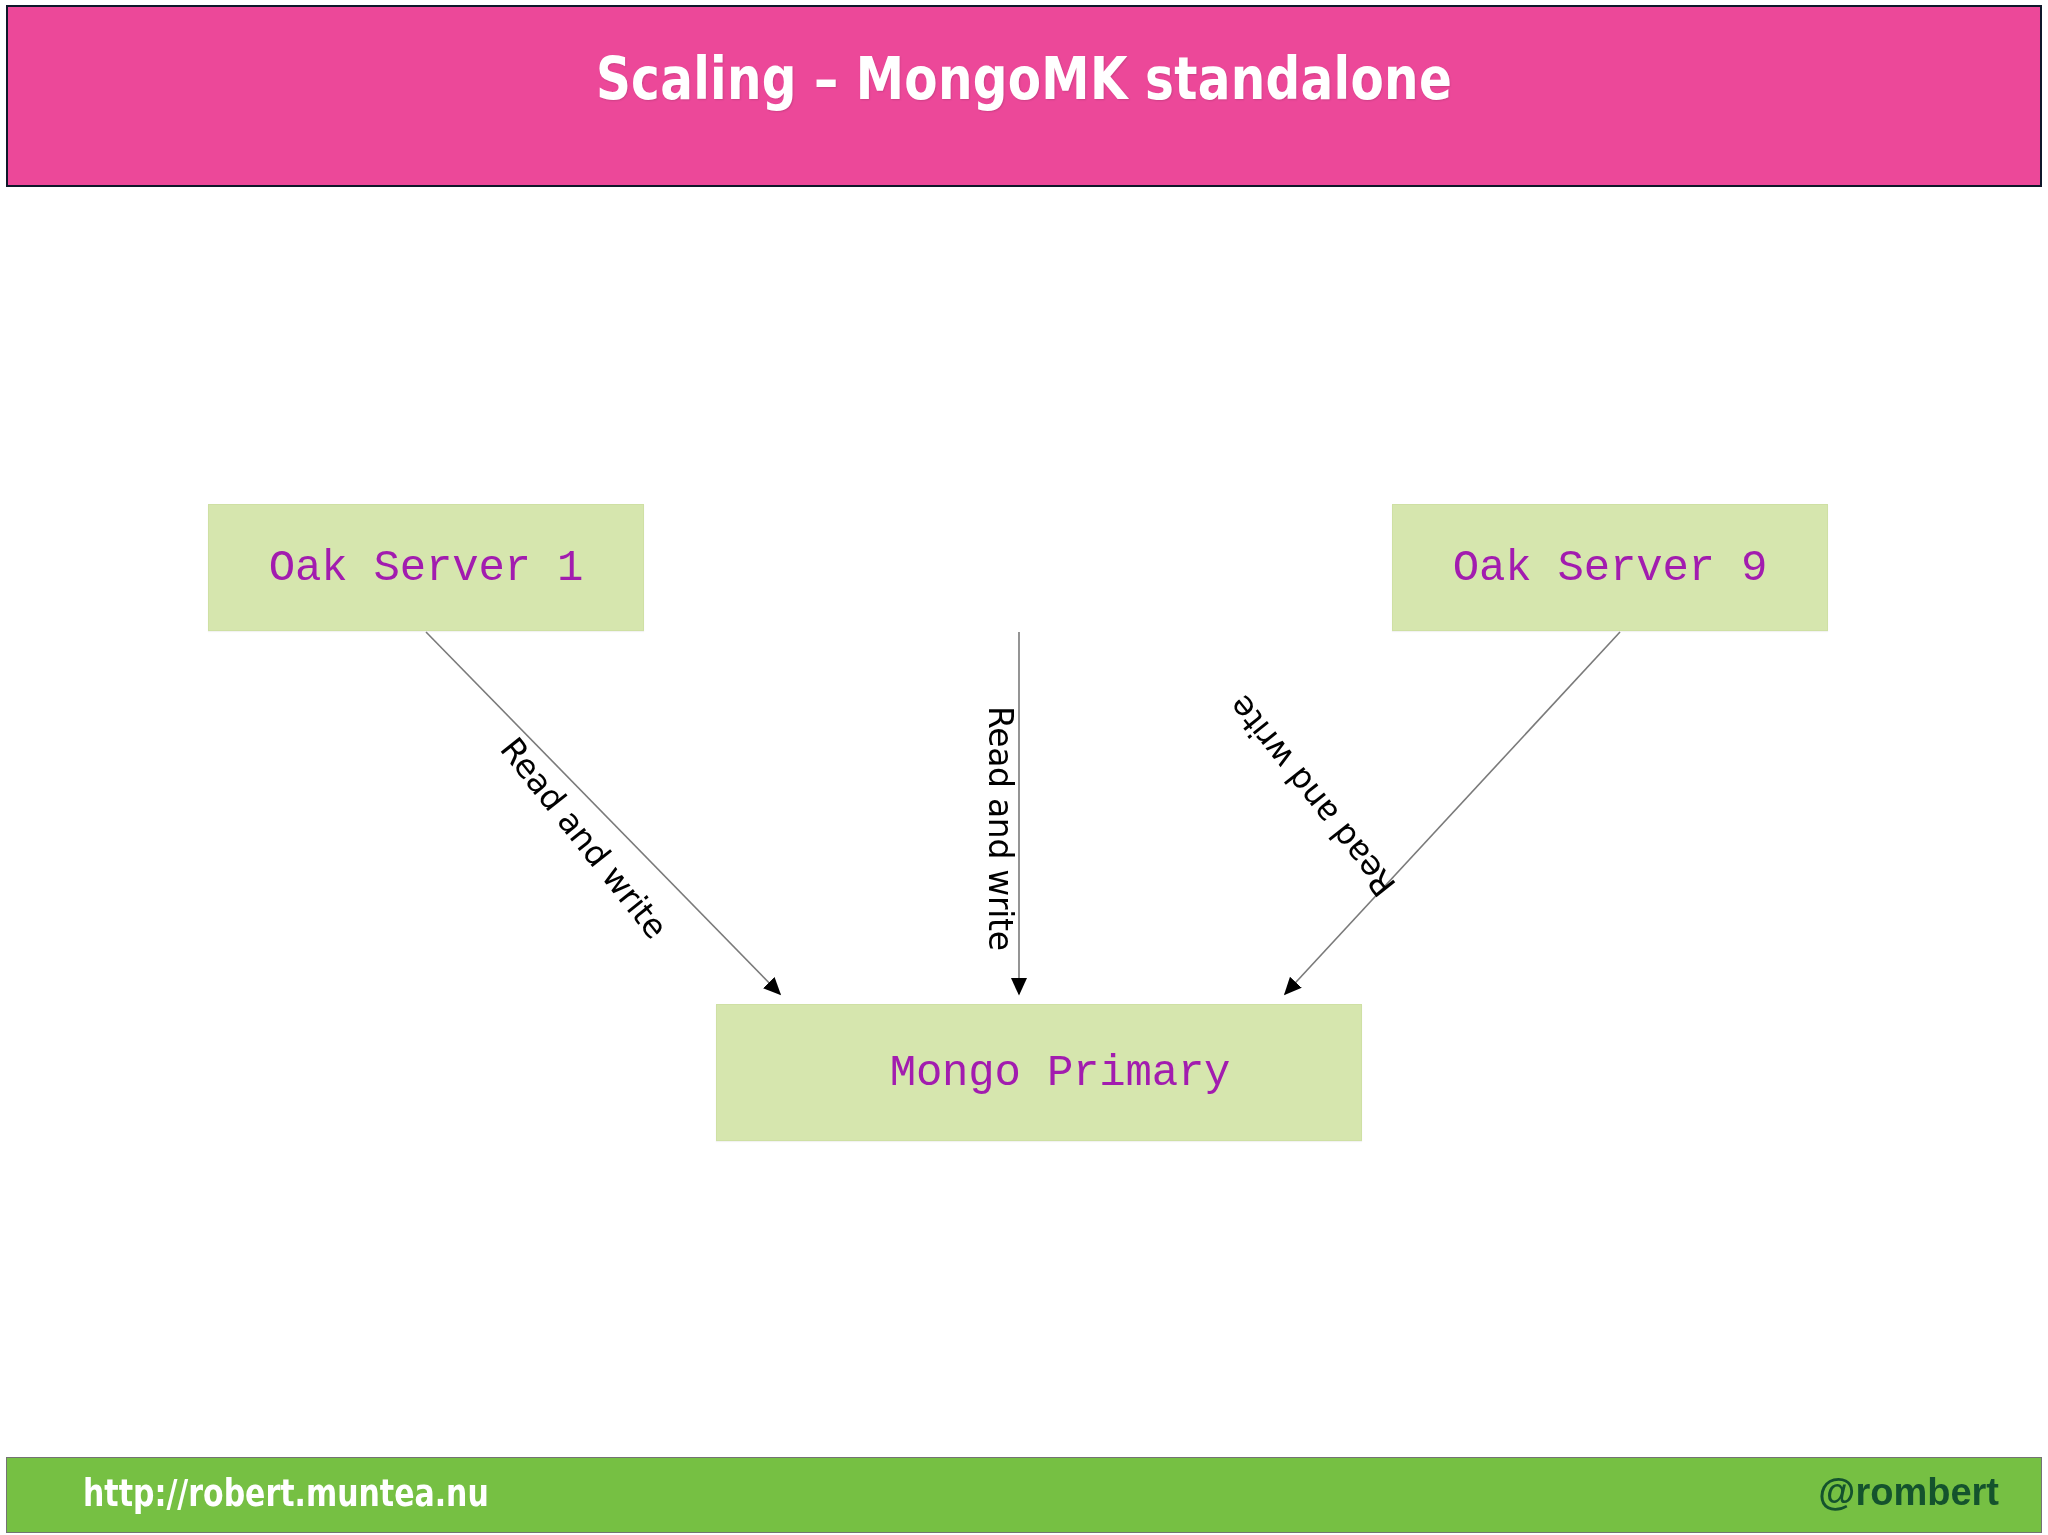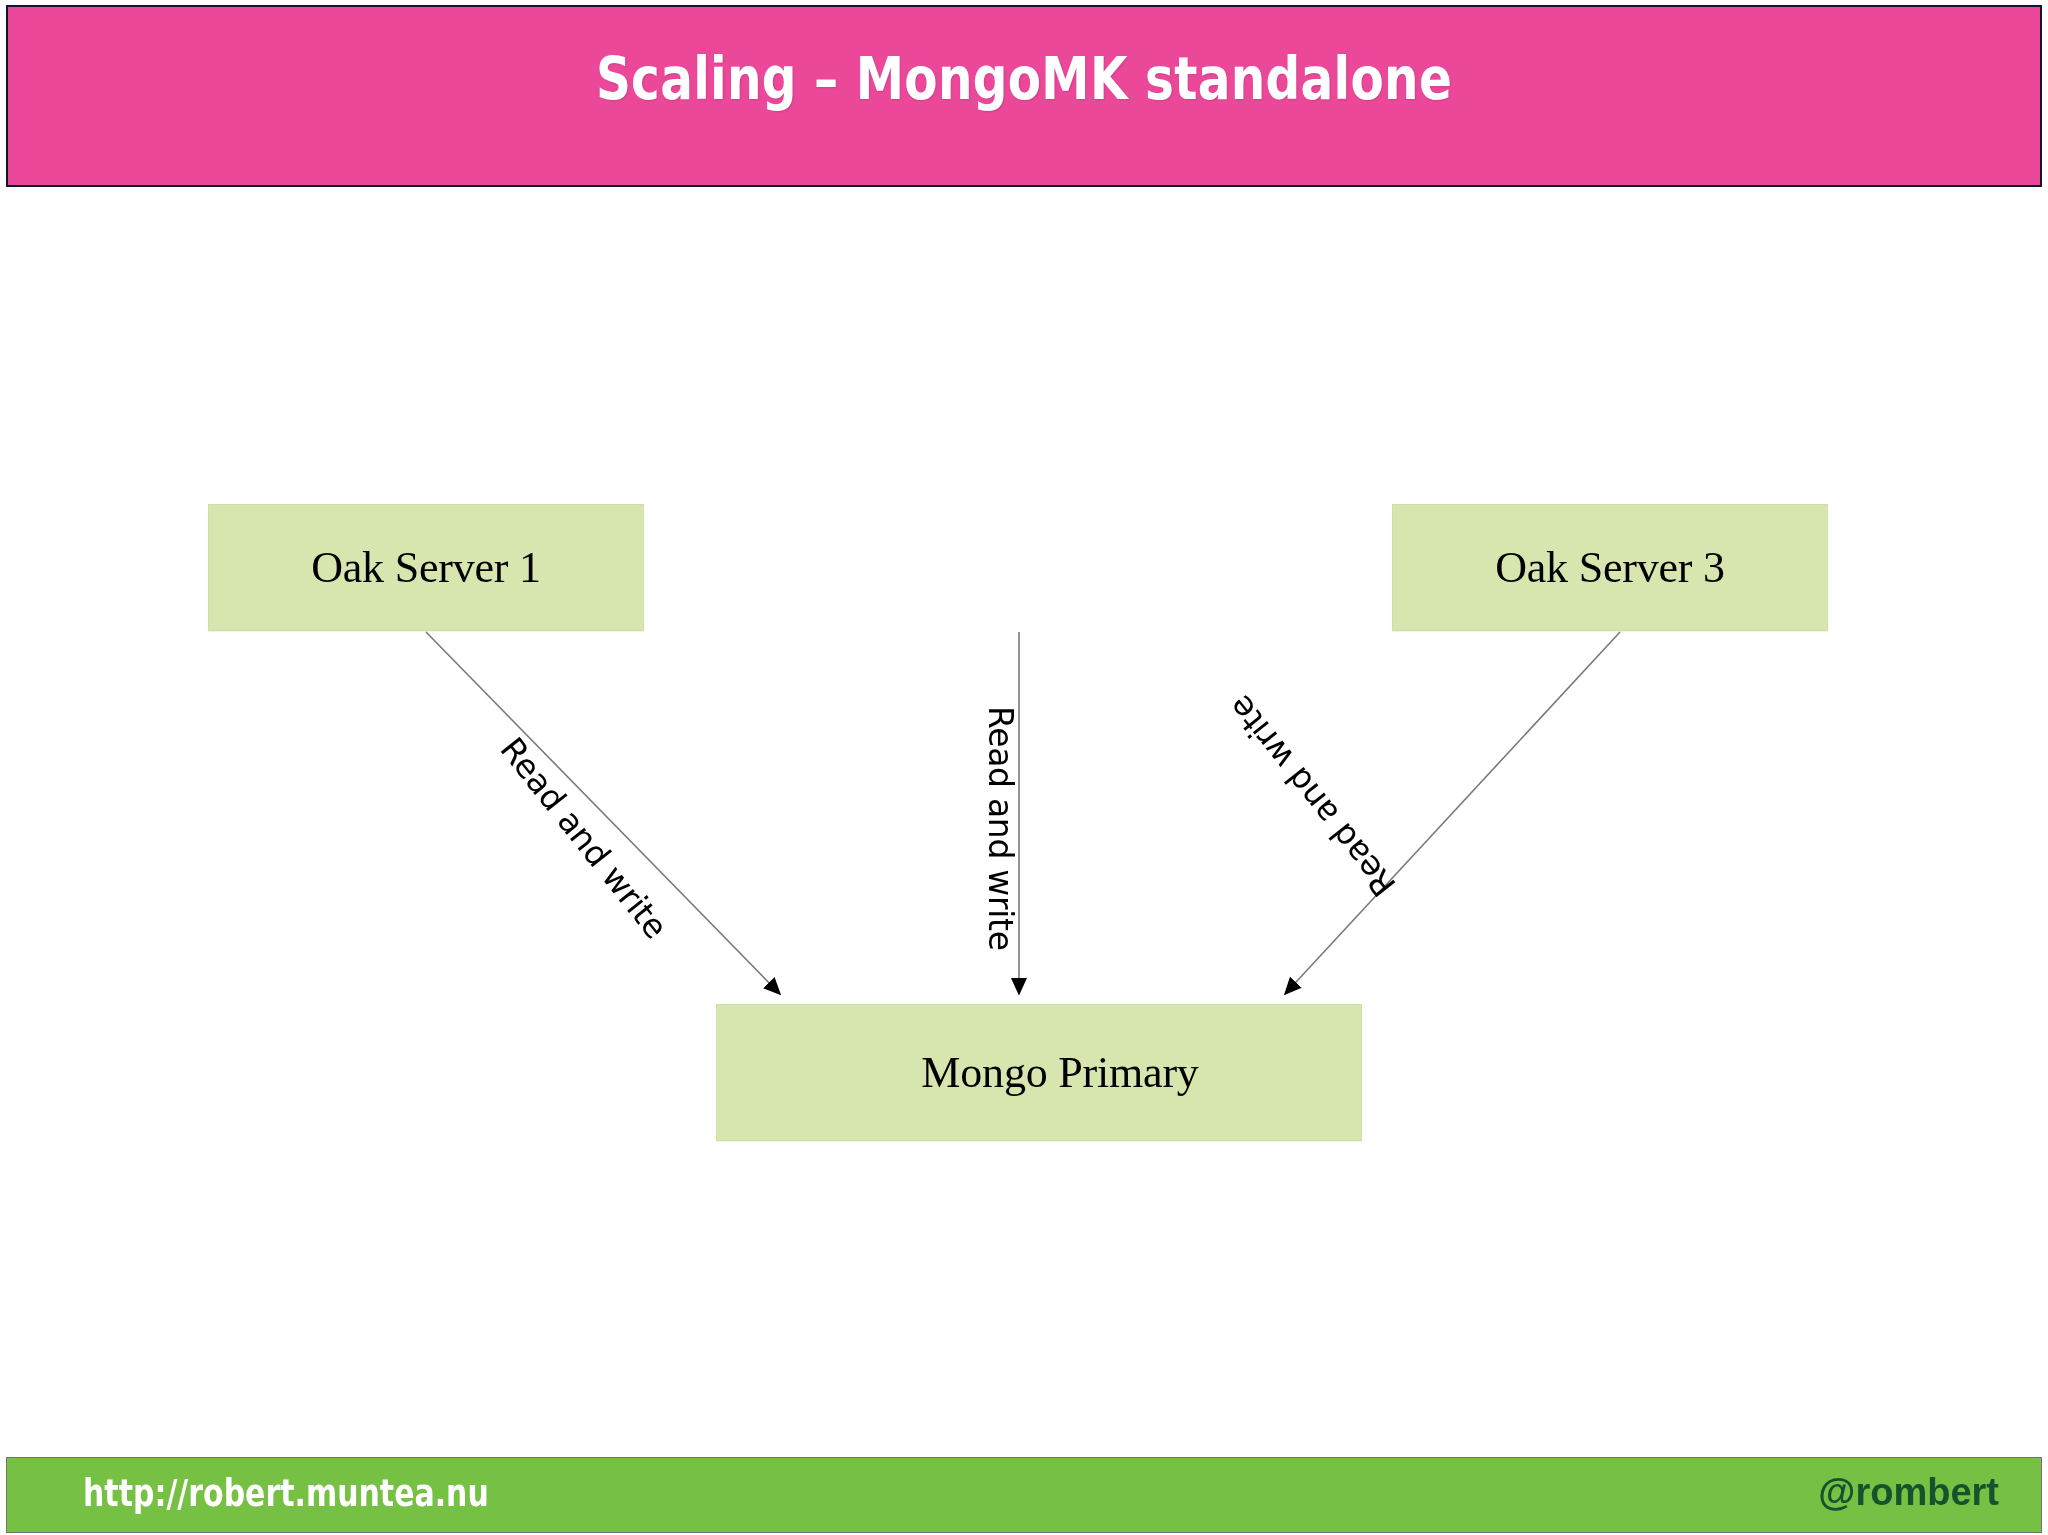--- a/index.html
+++ b/index.html
@@ -98,22 +98,22 @@
     position: absolute;
     background: #d6e6ae;
     border: 1px solid #cfe0a4;
     box-sizing: border-box;
     display: flex;
     align-items: center;
     justify-content: center;
     box-shadow: 0 1px 1px rgba(0,0,0,0.05);
   }
   .node-label {
-    color: #000000;
-    font-family: Liberation Serif, serif;
+    color: #a21caf;
+    font-family: Liberation Mono, monospace;
     font-size: 44px;
     font-weight: normal;
     white-space: nowrap;
     letter-spacing: -0.2px;
   }
 
   #node-oak1 { left: 208px; top: 504px; width: 436px; height: 127px; }
   #node-oak2 { left: 800px; top: 504px; width: 436px; height: 127px; }
   #node-oak3 { left: 1392px; top: 504px; width: 436px; height: 127px; }
   #node-mongo { left: 716px; top: 1004px; width: 646px; height: 137px; padding-left: 42px; }
@@ -168,21 +168,21 @@
 
       <line x1="1620" y1="632" x2="1285" y2="994" stroke="#7a7a7a" stroke-width="1.6" marker-end="url(#arrow)"></line>
     </svg>
 
     <div class="node-box" id="node-oak1">
       <span class="node-label">Oak Server 1</span>
     </div>
 
 
     <div class="node-box" id="node-oak3">
-      <span class="node-label">Oak Server 3</span>
+      <span class="node-label">Oak Server 9</span>
     </div>
 
     <div class="node-box" id="node-mongo">
       <span class="node-label">Mongo Primary</span>
     </div>
 
     <div class="edge-label" id="edge-label-1">Read and write</div>
 
     <div class="edge-label" id="edge-label-2">Read and write</div>
 

